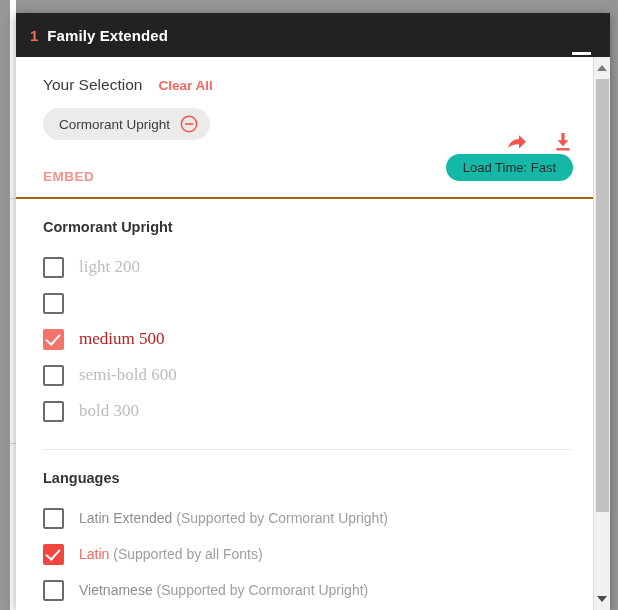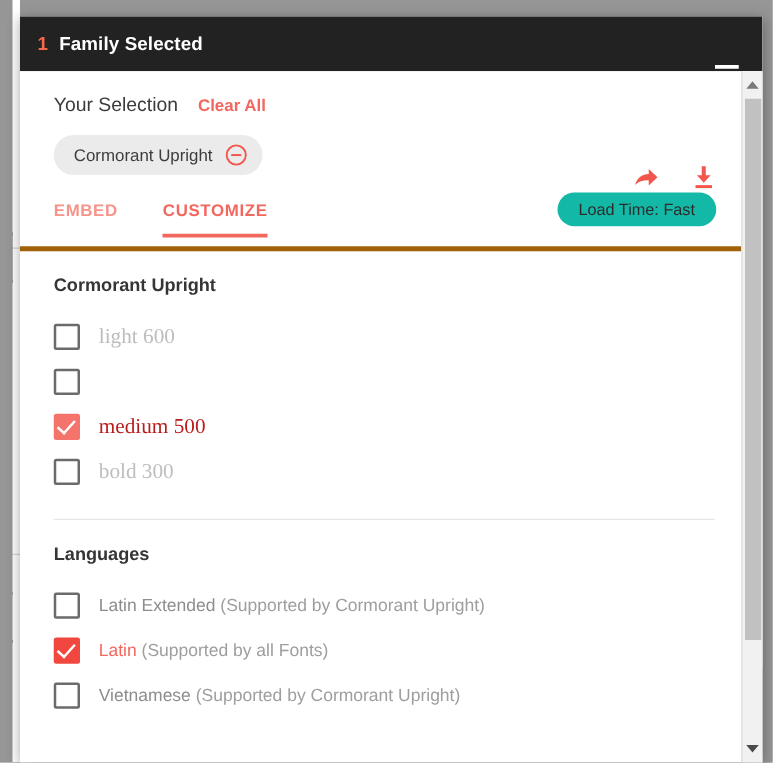--- a/index.html
+++ b/index.html
@@ -183,24 +183,24 @@
     height: 20px;
     display: block;
     cursor: pointer;
   }
 
   
   .tabs-row {
     position: relative;
     margin-top: 17px;
     height: 40px;
-    border-bottom: 4px solid #a16207;
+    border-bottom: 2px solid #a16207;
     padding-left: 27px;
     display: flex;
-    align-items: flex-start;
+    align-items: flex-end;
   }
   .tab {
     font-size: 13.5px;
     font-weight: bold;
     letter-spacing: 0.5px;
     color: #f6938b;
     padding: 4px 0 13px 0;
     margin-right: 36px;
     cursor: pointer;
     position: relative;
@@ -350,21 +350,21 @@
     <div class="bleed-dot d1"></div>
     <div class="bleed-dot d2"></div>
   </div>
   <div class="bleed-shade"></div>
 </div>
 
 <div class="dialog">
 
   <div class="titlebar">
     <span class="title-count">1</span>
-    <span class="title-text">Family Selected</span>
+    <span class="title-text">Family Extended</span>
     <div class="minimize-btn">
       <span class="dash"></span>
     </div>
   </div>
 
   <div class="dialog-body">
     <div class="content">
 
       <div class="selection-row">
         <span class="selection-title">Your Selection</span>
@@ -386,37 +386,40 @@
           <span class="chip-label">Cormorant Upright</span>
           <svg class="chip-remove" viewBox="0 0 24 24">
             <circle cx="12" cy="12" r="9.2" fill="none" stroke="#f2564c" stroke-width="1.8"></circle>
             <rect x="7.2" y="11.1" width="9.6" height="1.9" fill="#f2564c"></rect>
           </svg>
         </span>
       </div>
 
       <div class="tabs-row">
         <span class="tab">EMBED</span>
-        <span class="tab active">CUSTOMIZE</span>
         <span class="load-badge">Load Time: Fast</span>
       </div>
 
       <div class="section">
         <div class="section-title">Cormorant Upright</div>
 
         <div class="opt-row">
           <span class="cbox"></span>
-          <span class="weight-label">light 600</span>
+          <span class="weight-label">light 200</span>
         </div>
         <div class="opt-row">
           <span class="cbox"></span>
         </div>
         <div class="opt-row">
           <span class="cbox checked"></span>
           <span class="weight-label on">medium 500</span>
+        </div>
+        <div class="opt-row">
+          <span class="cbox"></span>
+          <span class="weight-label">semi-bold 600</span>
         </div>
         <div class="opt-row">
           <span class="cbox"></span>
           <span class="weight-label">bold 300</span>
         </div>
       </div>
 
       <div class="divider"></div>
 
       <div class="section">

